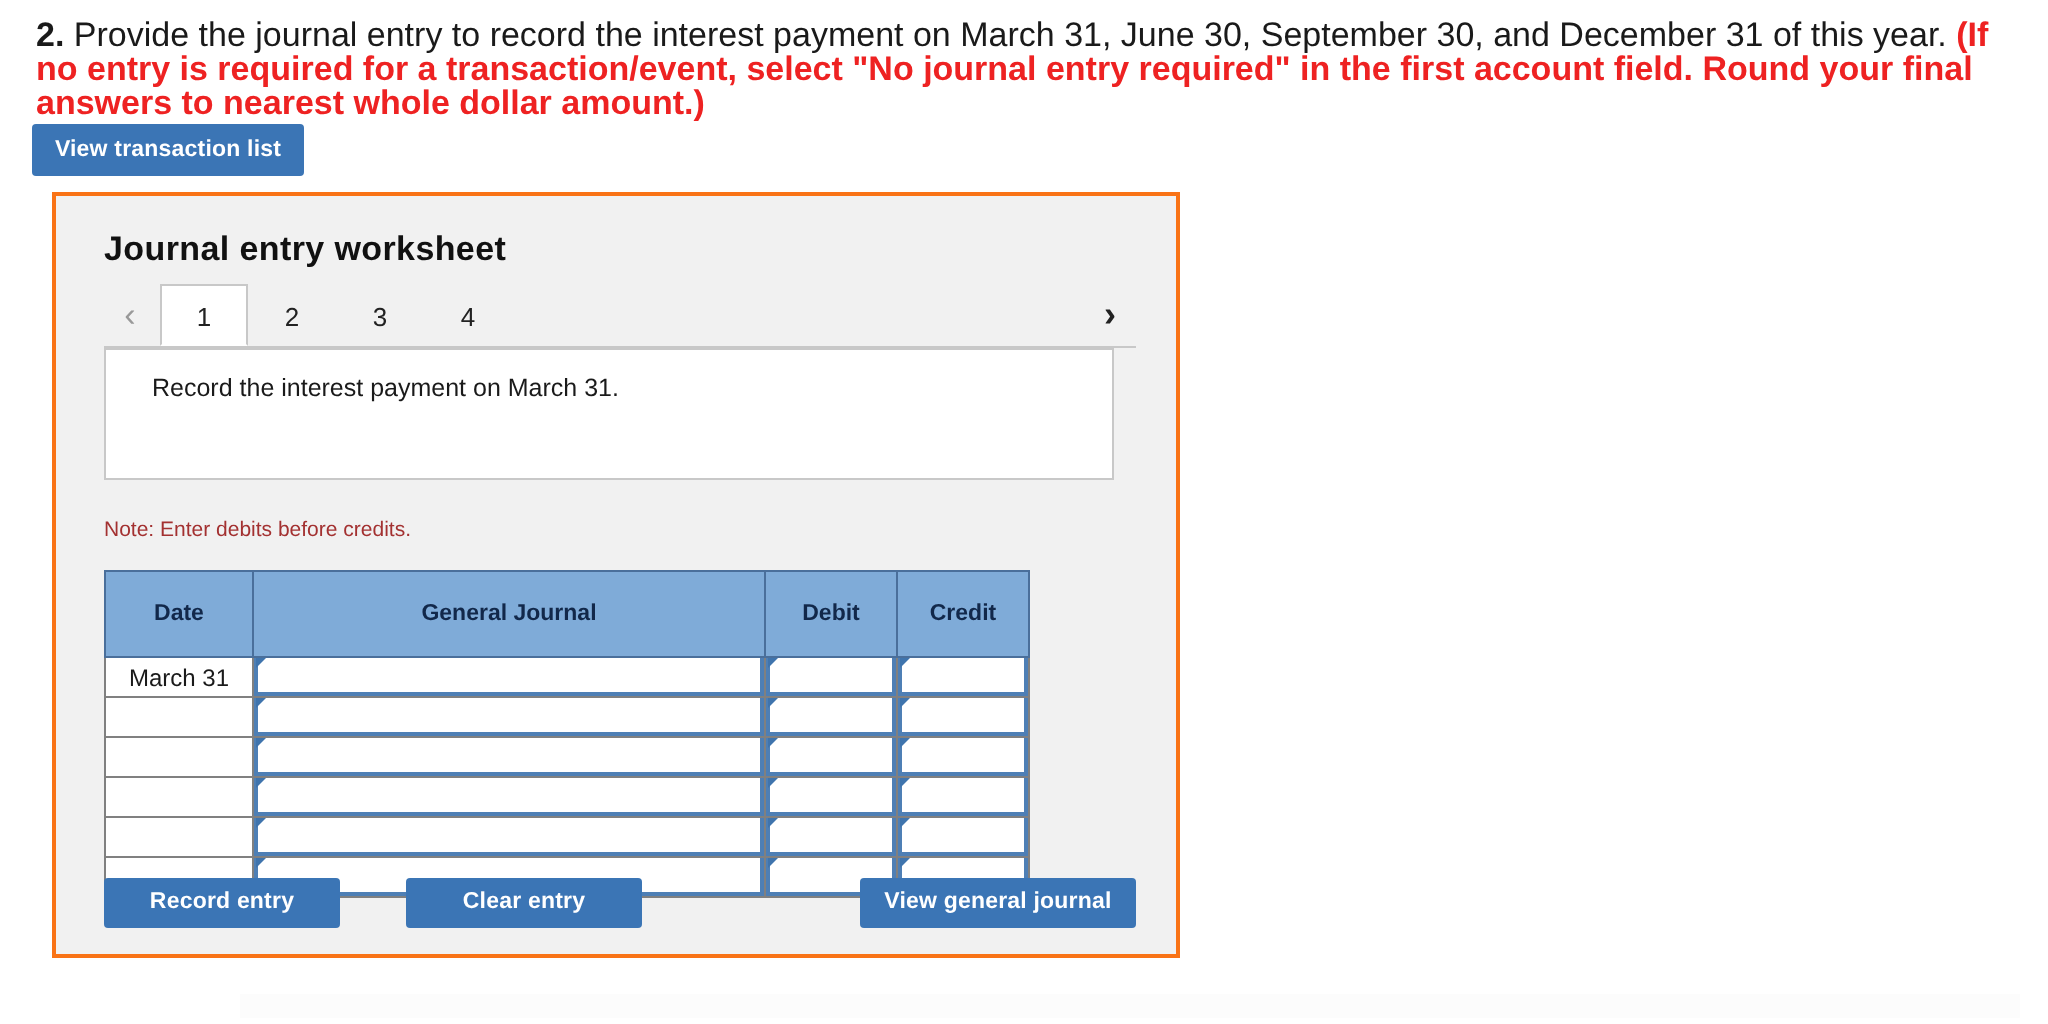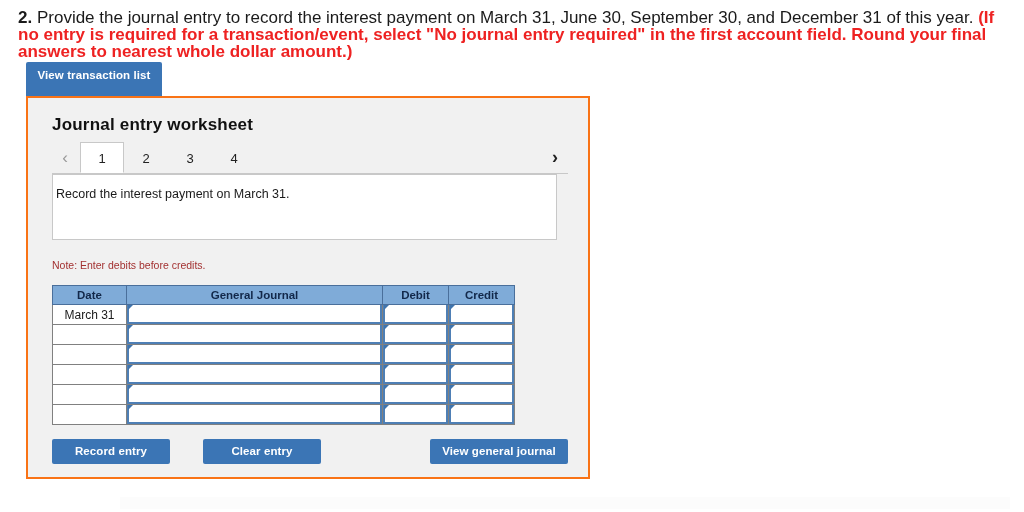--- a/index.html
+++ b/index.html
@@ -46,24 +46,24 @@
     text-align: center;
     border: none;
     border-radius: 2px;
     cursor: pointer;
     letter-spacing: .1px;
     font-family: "Liberation Sans", sans-serif;
     white-space: nowrap;
   }
   .btn-view-transactions {
     position: absolute;
-    left: 26px;
+    left: 16px;
     top: 62px;
     width: 136px;
-    height: 36px;
+    height: 26px;
     line-height: 26px;
   }
 
   
   .panel {
     position: absolute;
     left: 26px;
     top: 96px;
     width: 564px;
     height: 383px;
@@ -147,21 +147,21 @@
   
   .instruction-box {
     position: absolute;
     left: 24px;
     top: 76px;
     width: 505px;
     height: 66px;
     background: #ffffff;
     border: 1px solid #c8c8c8;
     box-sizing: border-box;
-    padding: 12px 3px;
+    padding: 12px 23px;
     font-size: 12.5px;
     color: #1a1a1a;
   }
 
   
   .note {
     position: absolute;
     left: 24px;
     top: 161px;
     font-size: 10.5px;
@@ -177,21 +177,21 @@
     border-collapse: collapse;
     table-layout: fixed;
   }
   .jtable th {
     background: #7fabd8;
     border: 1px solid #4a6f9b;
     font-size: 11.5px;
     font-weight: bold;
     color: #12284a;
     height: 18px;
-    padding: 0;
+    padding: 12px;
     text-align: center;
   }
   .jtable td {
     border: 1px solid #808080;
     background: #ffffff;
     padding: 0;
     height: 19px;
   }
   .col-date    { width: 74px; }
   .col-journal { width: 256px; }

